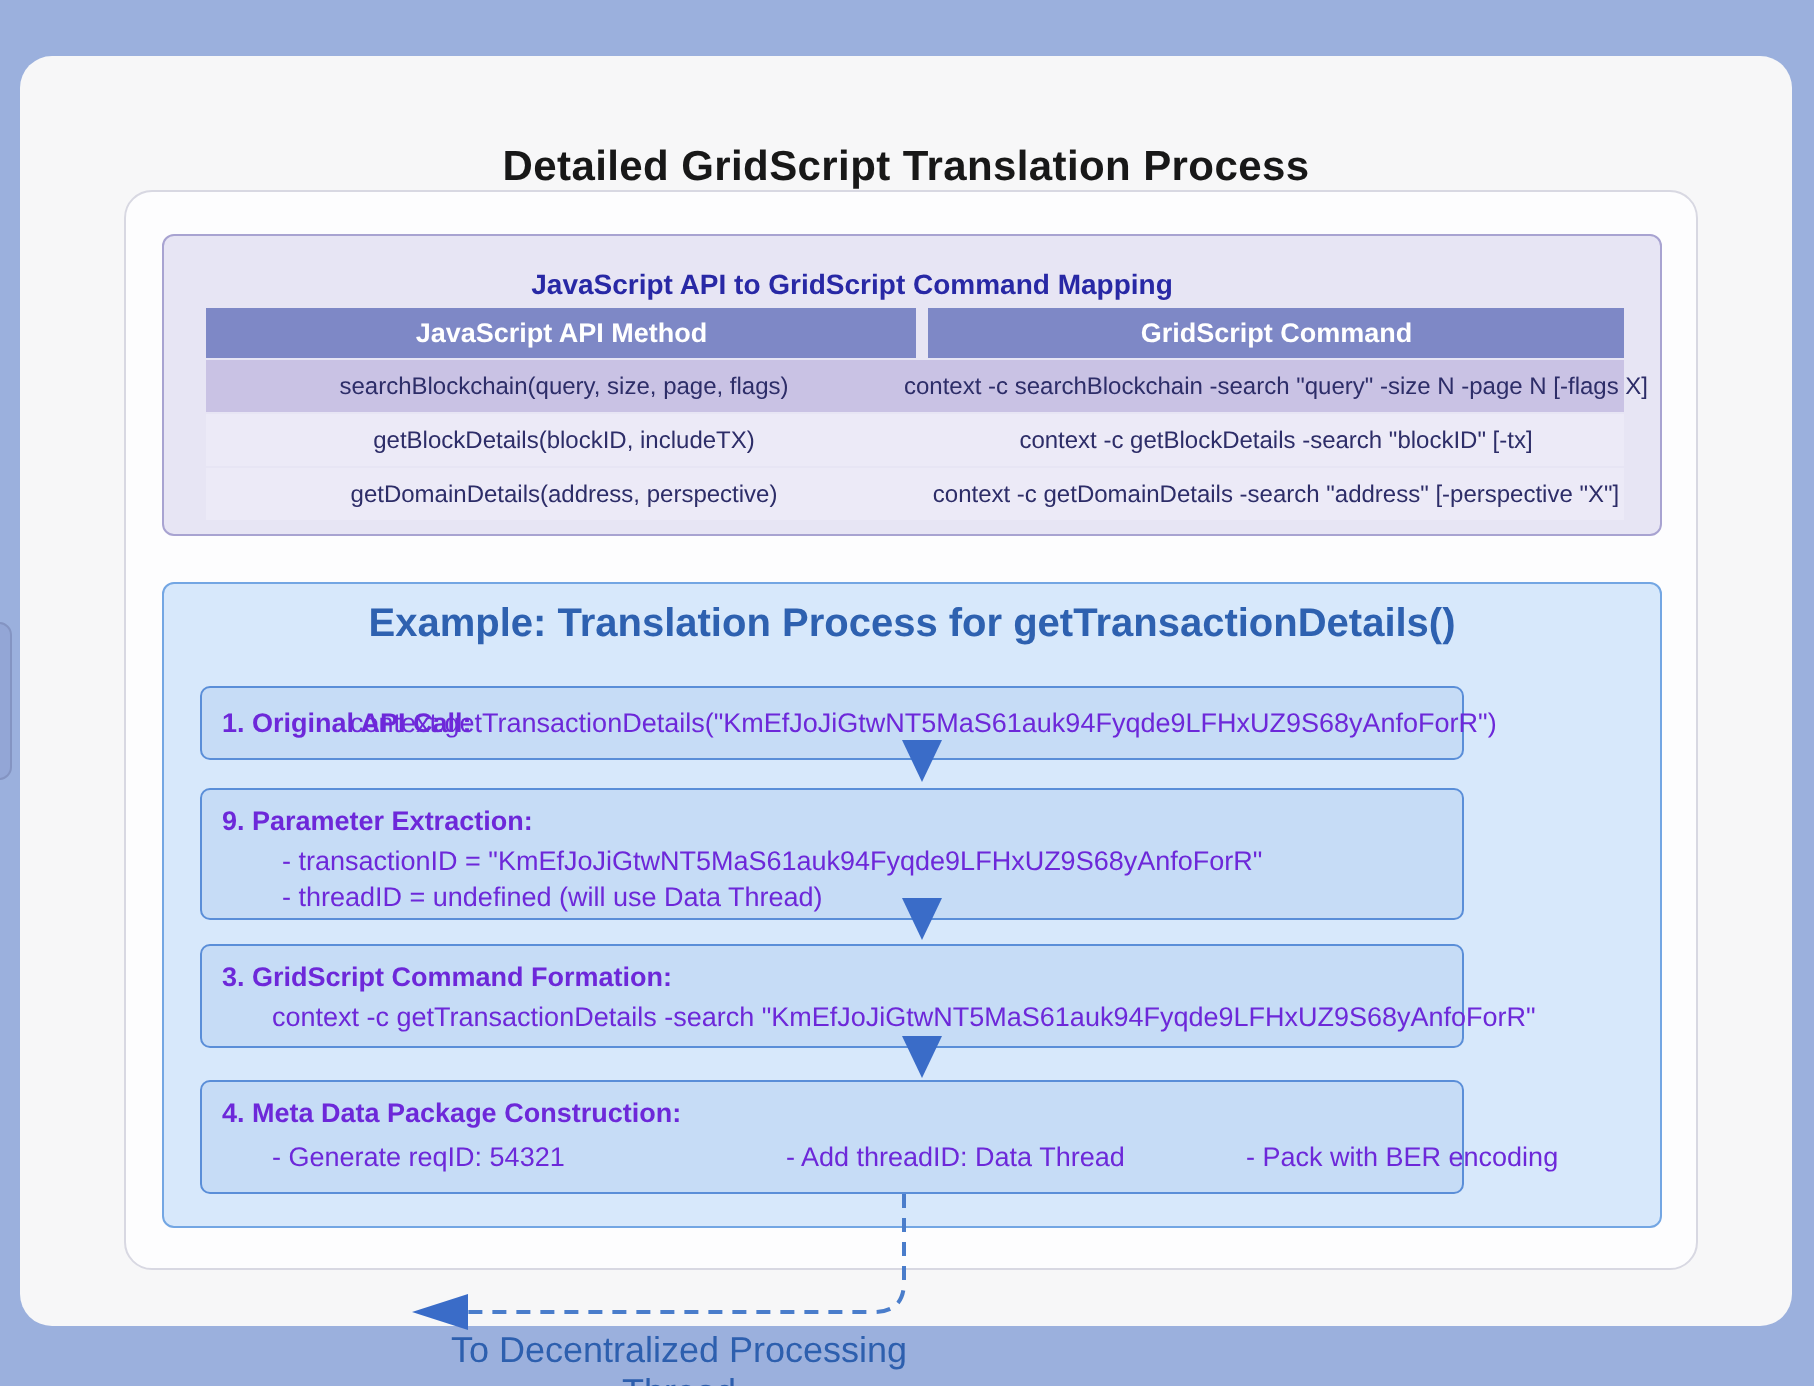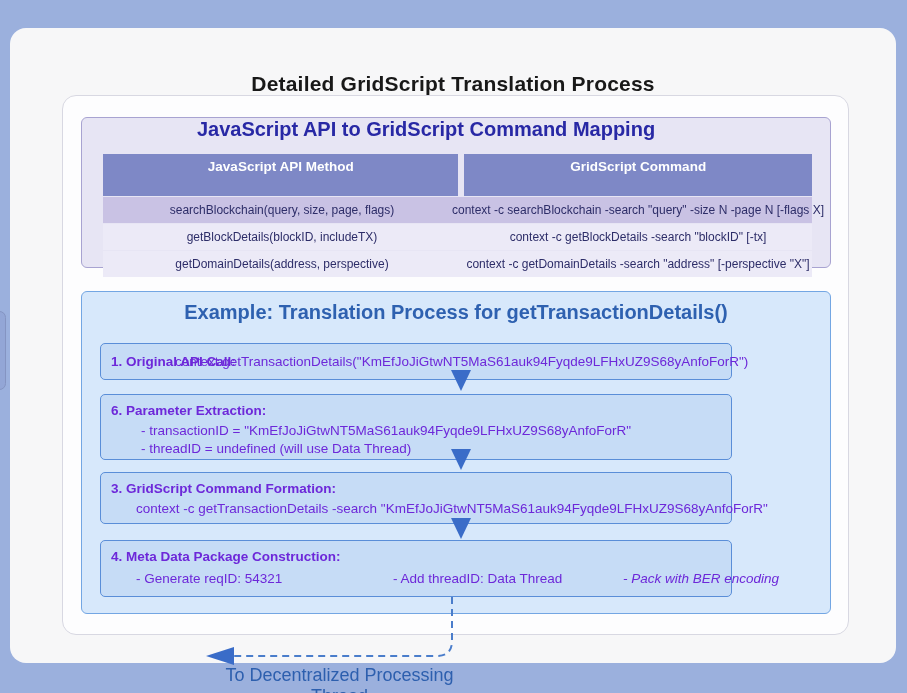--- a/index.html
+++ b/index.html
@@ -14,24 +14,24 @@
 
   .main-title { position:absolute; left:0; right:0; top:44px; text-align:center;
     font-size:21px; font-weight:bold; color:#181818; letter-spacing:0.2px; }
 
   .inner { position:absolute; left:52px; top:67px; width:787px; height:540px;
     background:#fdfdfe; border:1px solid #d8d8e2; border-radius:14px; }
 
   
   .mapping-box { position:absolute; left:18px; top:21px; width:750px; height:151px;
     background:#e7e5f4; border:1px solid #a8a3d1; border-radius:6px; }
-  .mapping-title { margin-top:0; text-align:center; padding-right:60px;
-    font-size:20px; font-weight:bold; color:#2828a5; }
+  .mapping-title { margin-top:16px; text-align:center; padding-right:60px;
+    font-size:14px; font-weight:bold; color:#2828a5; }
   .map-table { position:absolute; left:21px; top:36px; width:709px; }
-  .map-head { display:flex; gap:6px; height:42px; }
+  .map-head { display:flex; gap:6px; height:25px; }
   .map-head .hcell { background:#7e88c6; color:#ffffff; font-size:13.5px; font-weight:bold;
     line-height:25px; text-align:center; }
   .hc1 { width:357px; } .hc2 { width:349px; }
   .map-row { position:relative; height:26px; margin-top:1px; }
   .map-row.light { background:#eceaf7; }
   .map-row.dark  { background:#c9c2e4; }
   .map-row span { position:absolute; top:0; line-height:26px; white-space:nowrap;
     transform:translateX(-50%); font-size:12px; color:#2d2d68; }
   .map-row .c1 { left:179px; }
   .map-row .c2 { left:535px; }
@@ -53,21 +53,21 @@
   .step2 .lbl { top:8px; }
   .step2 .l1 { left:40px; top:28px; }
   .step2 .l2 { left:40px; top:46px; }
   .step3 { top:180px; height:52px; }
   .step3 .lbl { top:8px; }
   .step3 .l1 { left:35px; top:28px; }
   .step4 { top:248px; height:57px;padding-left:31px; }
   .step4 .lbl { top:8px; }
   .step4 .i1 { left:35px;  top:30px; }
   .step4 .i2 { left:292px; top:30px; }
-  .step4 .i3 { left:522px; top:30px;font-style:italic; }
+  .step4 .i3 { left:522px; top:30px; }
 
   .overlay-svg { position:absolute; left:0; top:0; width:907px; height:693px; pointer-events:none; }
 
   .footer-label { position:absolute; left:202px; top:637px; width:255px; text-align:center;
     font-size:18px; color:#2d5fae; }
 </style>
 </head>
 <body>
 
 <div class="page">
@@ -103,21 +103,21 @@
 
       <div class="example-box">
         <div class="example-title">Example: Translation Process for getTransactionDetails()</div>
 
         <div class="step step1">
           <span class="lbl">1. Original API Call:</span>
           <span class="code">context.getTransactionDetails("KmEfJoJiGtwNT5MaS61auk94Fyqde9LFHxUZ9S68yAnfoForR")</span>
         </div>
 
         <div class="step step2">
-          <span class="lbl">6. Parameter Extraction:</span>
+          <span class="lbl">9. Parameter Extraction:</span>
           <span class="txt l1">- transactionID = "KmEfJoJiGtwNT5MaS61auk94Fyqde9LFHxUZ9S68yAnfoForR"</span>
           <span class="txt l2">- threadID = undefined (will use Data Thread)</span>
         </div>
 
         <div class="step step3">
           <span class="lbl">3. GridScript Command Formation:</span>
           <span class="txt l1">context -c getTransactionDetails -search "KmEfJoJiGtwNT5MaS61auk94Fyqde9LFHxUZ9S68yAnfoForR"</span>
         </div>
 
         <div class="step step4">

